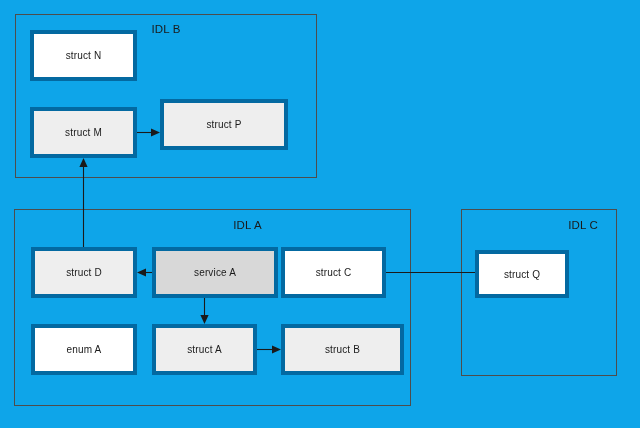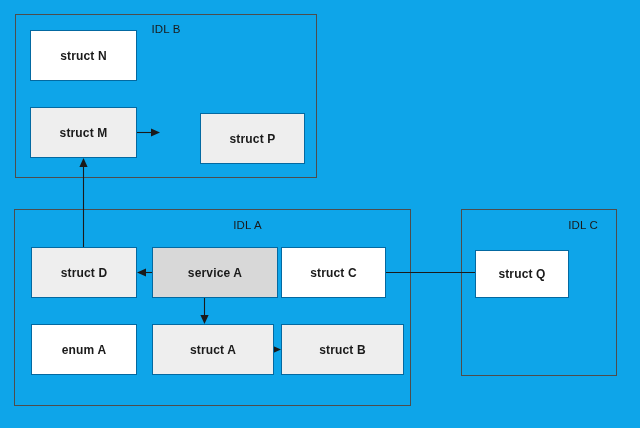--- a/index.html
+++ b/index.html
@@ -29,29 +29,28 @@
     position: absolute;
     font-size: 11.5px;
     color: #1a1a1a;
     white-space: nowrap;
     text-align: center;
     letter-spacing: 0.15px;
   }
   .node-box {
     position: absolute;
     box-sizing: border-box;
-    border: 1px solid #0369a1;
+    border: 4px solid #0369a1;
     display: flex;
     align-items: center;
     justify-content: center;
-    font-size: 12px;
+    font-size: 10px;
     color: #1a1a1a;
     white-space: nowrap;
     letter-spacing: 0.15px;
-    font-weight: bold;
   }
   .fill-white  { background: #ffffff; }
   .fill-light  { background: #eeeeee; }
   .fill-medium { background: #d8d8d8; }
 
   .edge-layer {
     position: absolute;
     left: 0;
     top: 0;
     width: 640px;
@@ -116,41 +115,41 @@
   </svg>
 
   <div class="node-box fill-white" style="left:30px; top:30px; width:107px; height:51px;">
     <span>struct N</span>
   </div>
 
   <div class="node-box fill-light" style="left:30px; top:107px; width:107px; height:51px;">
     <span>struct M</span>
   </div>
 
-  <div class="node-box fill-light" style="left:160px; top:113px; width:105px; height:51px;margin-left:40px;">
+  <div class="node-box fill-light" style="left:160px; top:99px; width:128px; height:51px;">
     <span>struct P</span>
   </div>
 
   <div class="node-box fill-light" style="left:31px; top:247px; width:106px; height:51px;">
     <span>struct D</span>
   </div>
 
   <div class="node-box fill-medium" style="left:152px; top:247px; width:126px; height:51px;">
     <span>service A</span>
   </div>
 
   <div class="node-box fill-white" style="left:281px; top:247px; width:105px; height:51px;">
     <span>struct C</span>
   </div>
 
   <div class="node-box fill-white" style="left:31px; top:324px; width:106px; height:51px;">
     <span>enum A</span>
   </div>
 
-  <div class="node-box fill-light" style="left:152px; top:324px; width:122px; height:51px;text-align:right;">
+  <div class="node-box fill-light" style="left:152px; top:324px; width:105px; height:51px;text-align:right;">
     <span>struct A</span>
   </div>
 
   <div class="node-box fill-light" style="left:281px; top:324px; width:123px; height:51px;">
     <span>struct B</span>
   </div>
 
   <div class="node-box fill-white" style="left:475px; top:250px; width:94px; height:48px;">
     <span>struct Q</span>
   </div>

